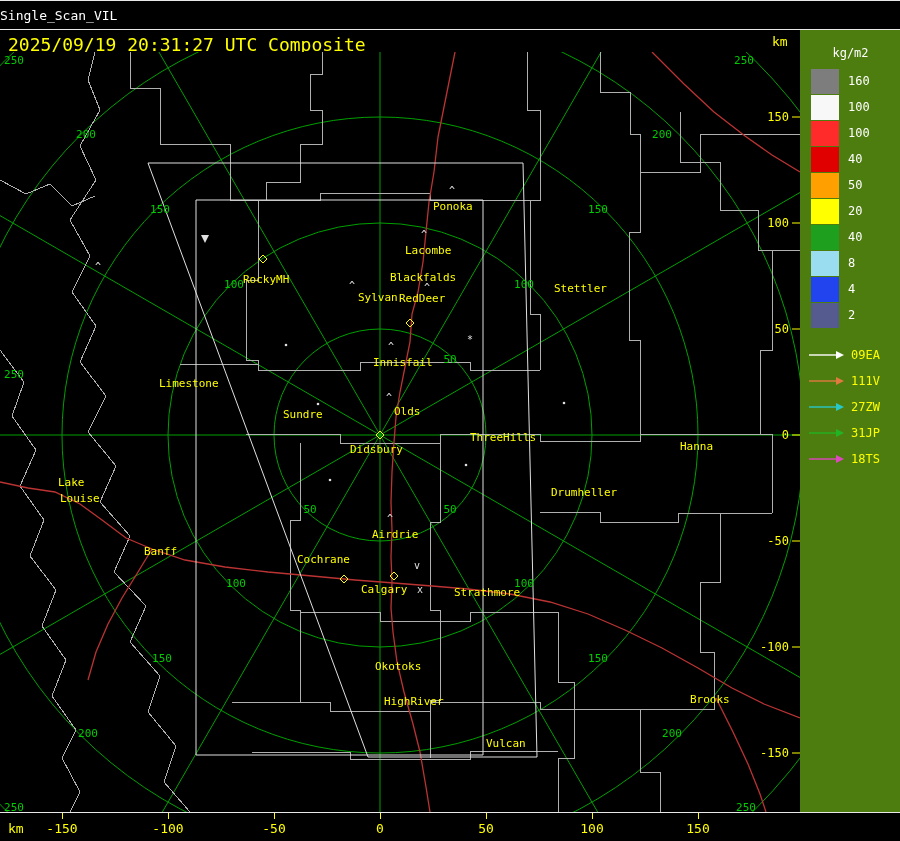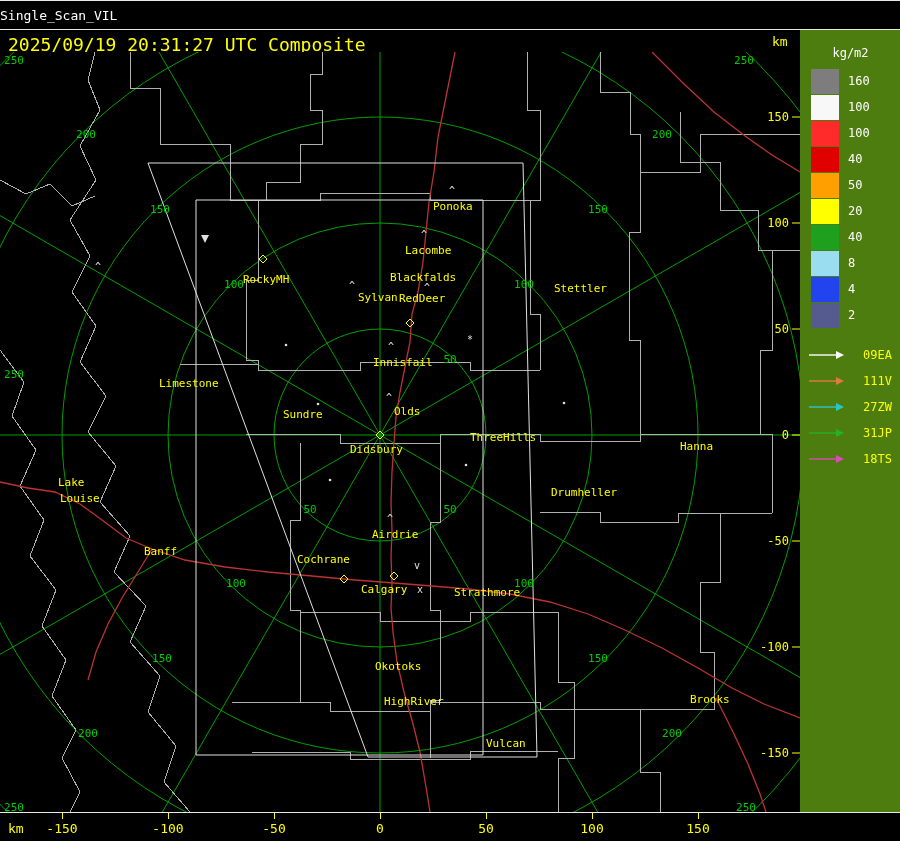--- a/index.html
+++ b/index.html
@@ -20,21 +20,21 @@
   .legend-panel { position:absolute; left:800px; top:30px; width:100px; height:782px;
     border-left:1px solid #4d7c0f; background:#4d7c0f; }
   .units-label { margin-top:16px; text-align:center; color:#ffffff; font-size:12px; }
   .scale-list { margin:8px 0 0 0; padding:0; list-style:none; }
   .scale-row { display:flex; align-items:center; height:26px; padding-left:10px; }
   .swatch { width:28px; height:25px; margin-right:9px; }
   .scale-value { color:#ffffff; font-size:12px; }
   .radar-list { margin-top:14px; }
   .radar-row { display:flex; align-items:center; height:26px; padding-left:8px; }
   .radar-row svg { margin-right:6px; }
-  .radar-id { color:#ffff00; font-size:12px;margin-left:12px; }
+  .radar-id { color:#ffff00; font-size:12px; }
 
   .bottom-axis { position:absolute; left:0; top:812px; width:900px; height:29px;
     border-top:1px solid #e8e8e8; background:#000; }
   .bottom-unit { position:absolute; left:8px; top:8px; color:#ffff00; font-size:13px; }
   .btick { position:absolute; top:0; width:1px; height:6px; background:#ffff00; }
   .blabel { position:absolute; top:8px; color:#ffff00; font-size:13px; transform:translateX(-50%); }
 </style>
 </head>
 <body>
 

